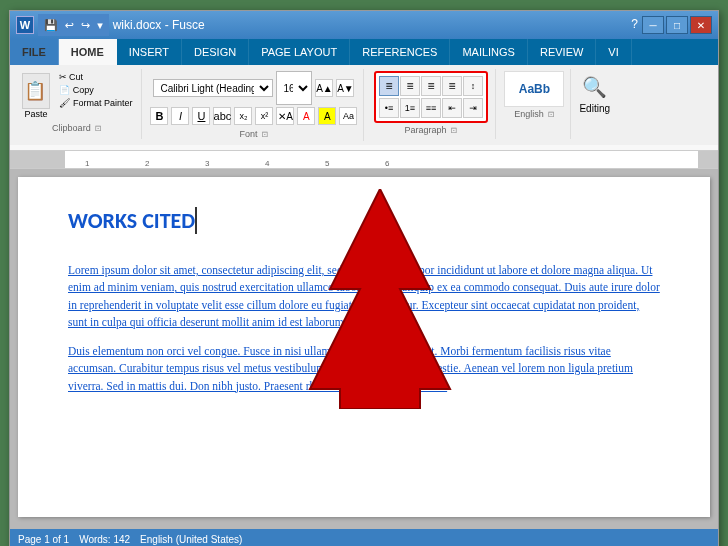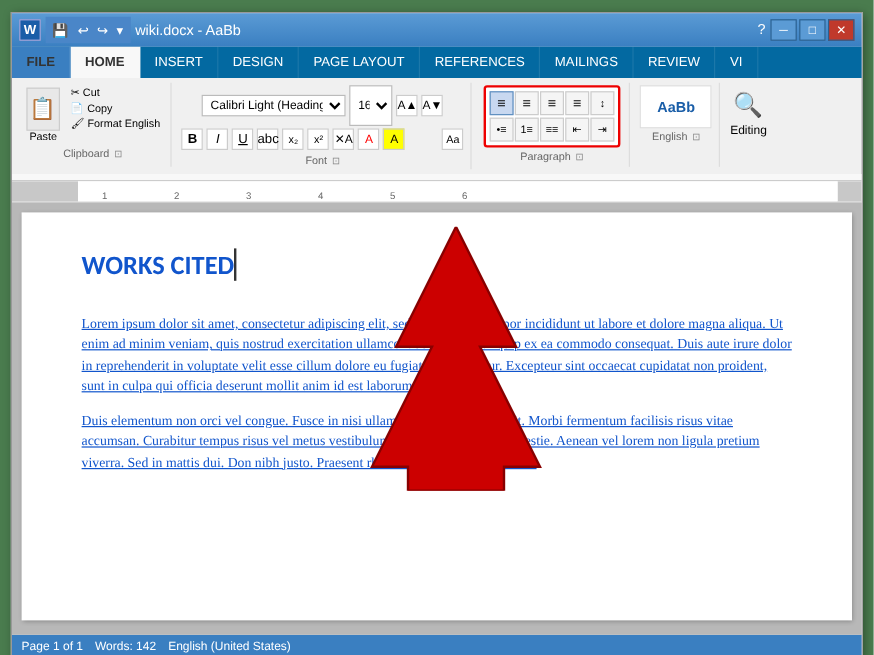--- a/index.html
+++ b/index.html
@@ -319,21 +319,21 @@
   <div class="title-bar">
     <div class="title-bar-left">
       <div class="word-icon">W</div>
 
       <div class="quick-access">
         <span class="qa-btn">💾</span>
         <span class="qa-btn">↩</span>
         <span class="qa-btn">↪</span>
         <span class="qa-btn">▾</span>
       </div>
-      <span class="title-bar-title">wiki.docx - AaBb</span>
+      <span class="title-bar-title">wiki.docx - Fusce</span>
     </div>
     <div class="title-bar-controls">
       <span class="qa-btn" style="color:white;font-size:12px;">?</span>
       <div class="title-btn">─</div>
       <div class="title-btn">□</div>
       <div class="title-btn close">✕</div>
     </div>
   </div>
 
   <div class="ribbon-tabs">
@@ -370,21 +370,21 @@
 
     <div class="ribbon-group" style="padding:2px 6px 0 4px;">
       <div class="clipboard-group">
         <div class="paste-btn">
           <div class="paste-icon">📋</div>
           <span style="font-size:9px;">Paste</span>
         </div>
         <div class="clipboard-sub">
           <div class="cb-btn">✂ Cut</div>
           <div class="cb-btn">📄 Copy</div>
-          <div class="cb-btn">🖌 Format English</div>
+          <div class="cb-btn">🖌 Format Painter</div>
         </div>
       </div>
       <div class="ribbon-group-label-row">
         <span class="group-label">Clipboard</span>
         <span class="expand-icon">⊡</span>
       </div>
     </div>
 
     <div class="ribbon-group" style="min-width:190px;">
       <div class="font-row1">
@@ -400,21 +400,21 @@
       <div class="font-row2">
         <div class="font-btn bold">B</div>
         <div class="font-btn italic">I</div>
         <div class="font-btn underline">U</div>
         <div class="font-btn">abc</div>
         <div class="font-btn" style="font-size:9px;">x₂</div>
         <div class="font-btn" style="font-size:9px;">x²</div>
         <div class="font-btn" style="font-size:10px;">✕A</div>
         <div class="font-btn" style="font-size:10px;color:red;">A</div>
         <div class="font-btn" style="font-size:10px;background:#ff0;">A</div>
-        <div class="font-btn" style="font-size:9px;margin-left:28px;">Aa</div>
+        <div class="font-btn" style="font-size:9px;">Aa</div>
       </div>
       <div class="ribbon-group-label-row">
         <span class="group-label">Font</span>
         <span class="expand-icon">⊡</span>
       </div>
     </div>
 
     <div class="ribbon-group" style="min-width:130px;">
       <div class="para-group-highlight">
         <div class="align-btns">

